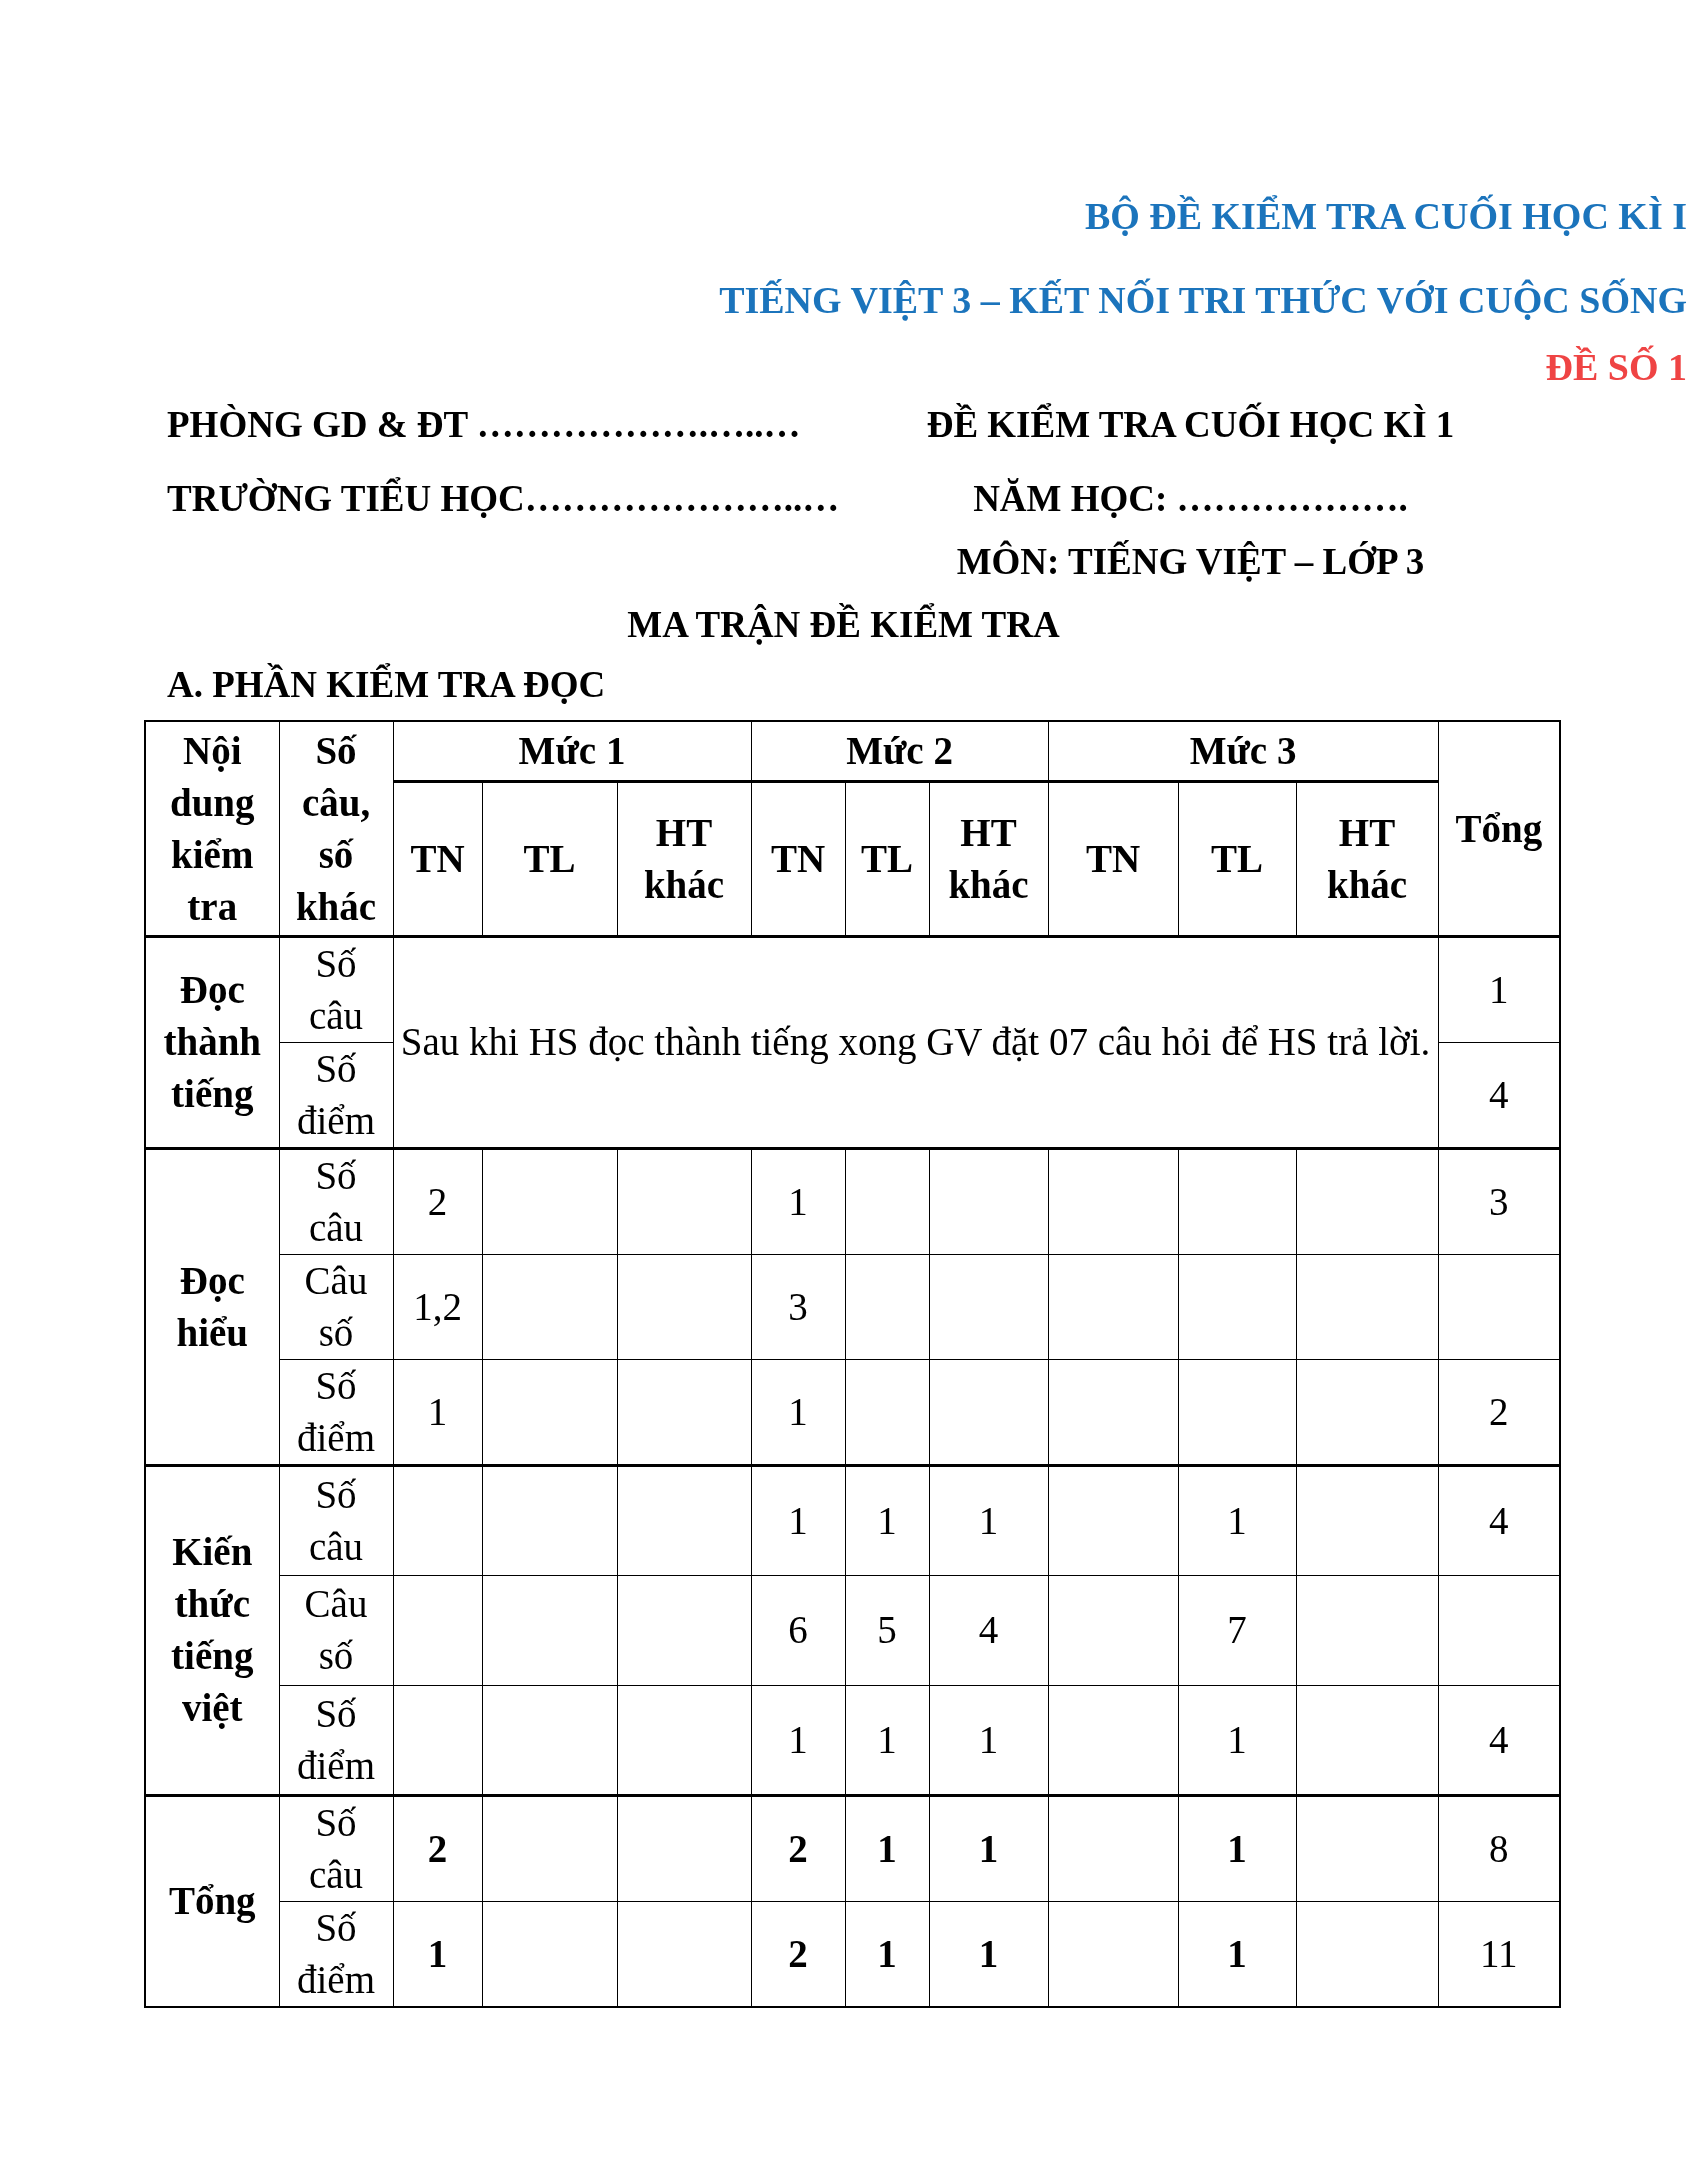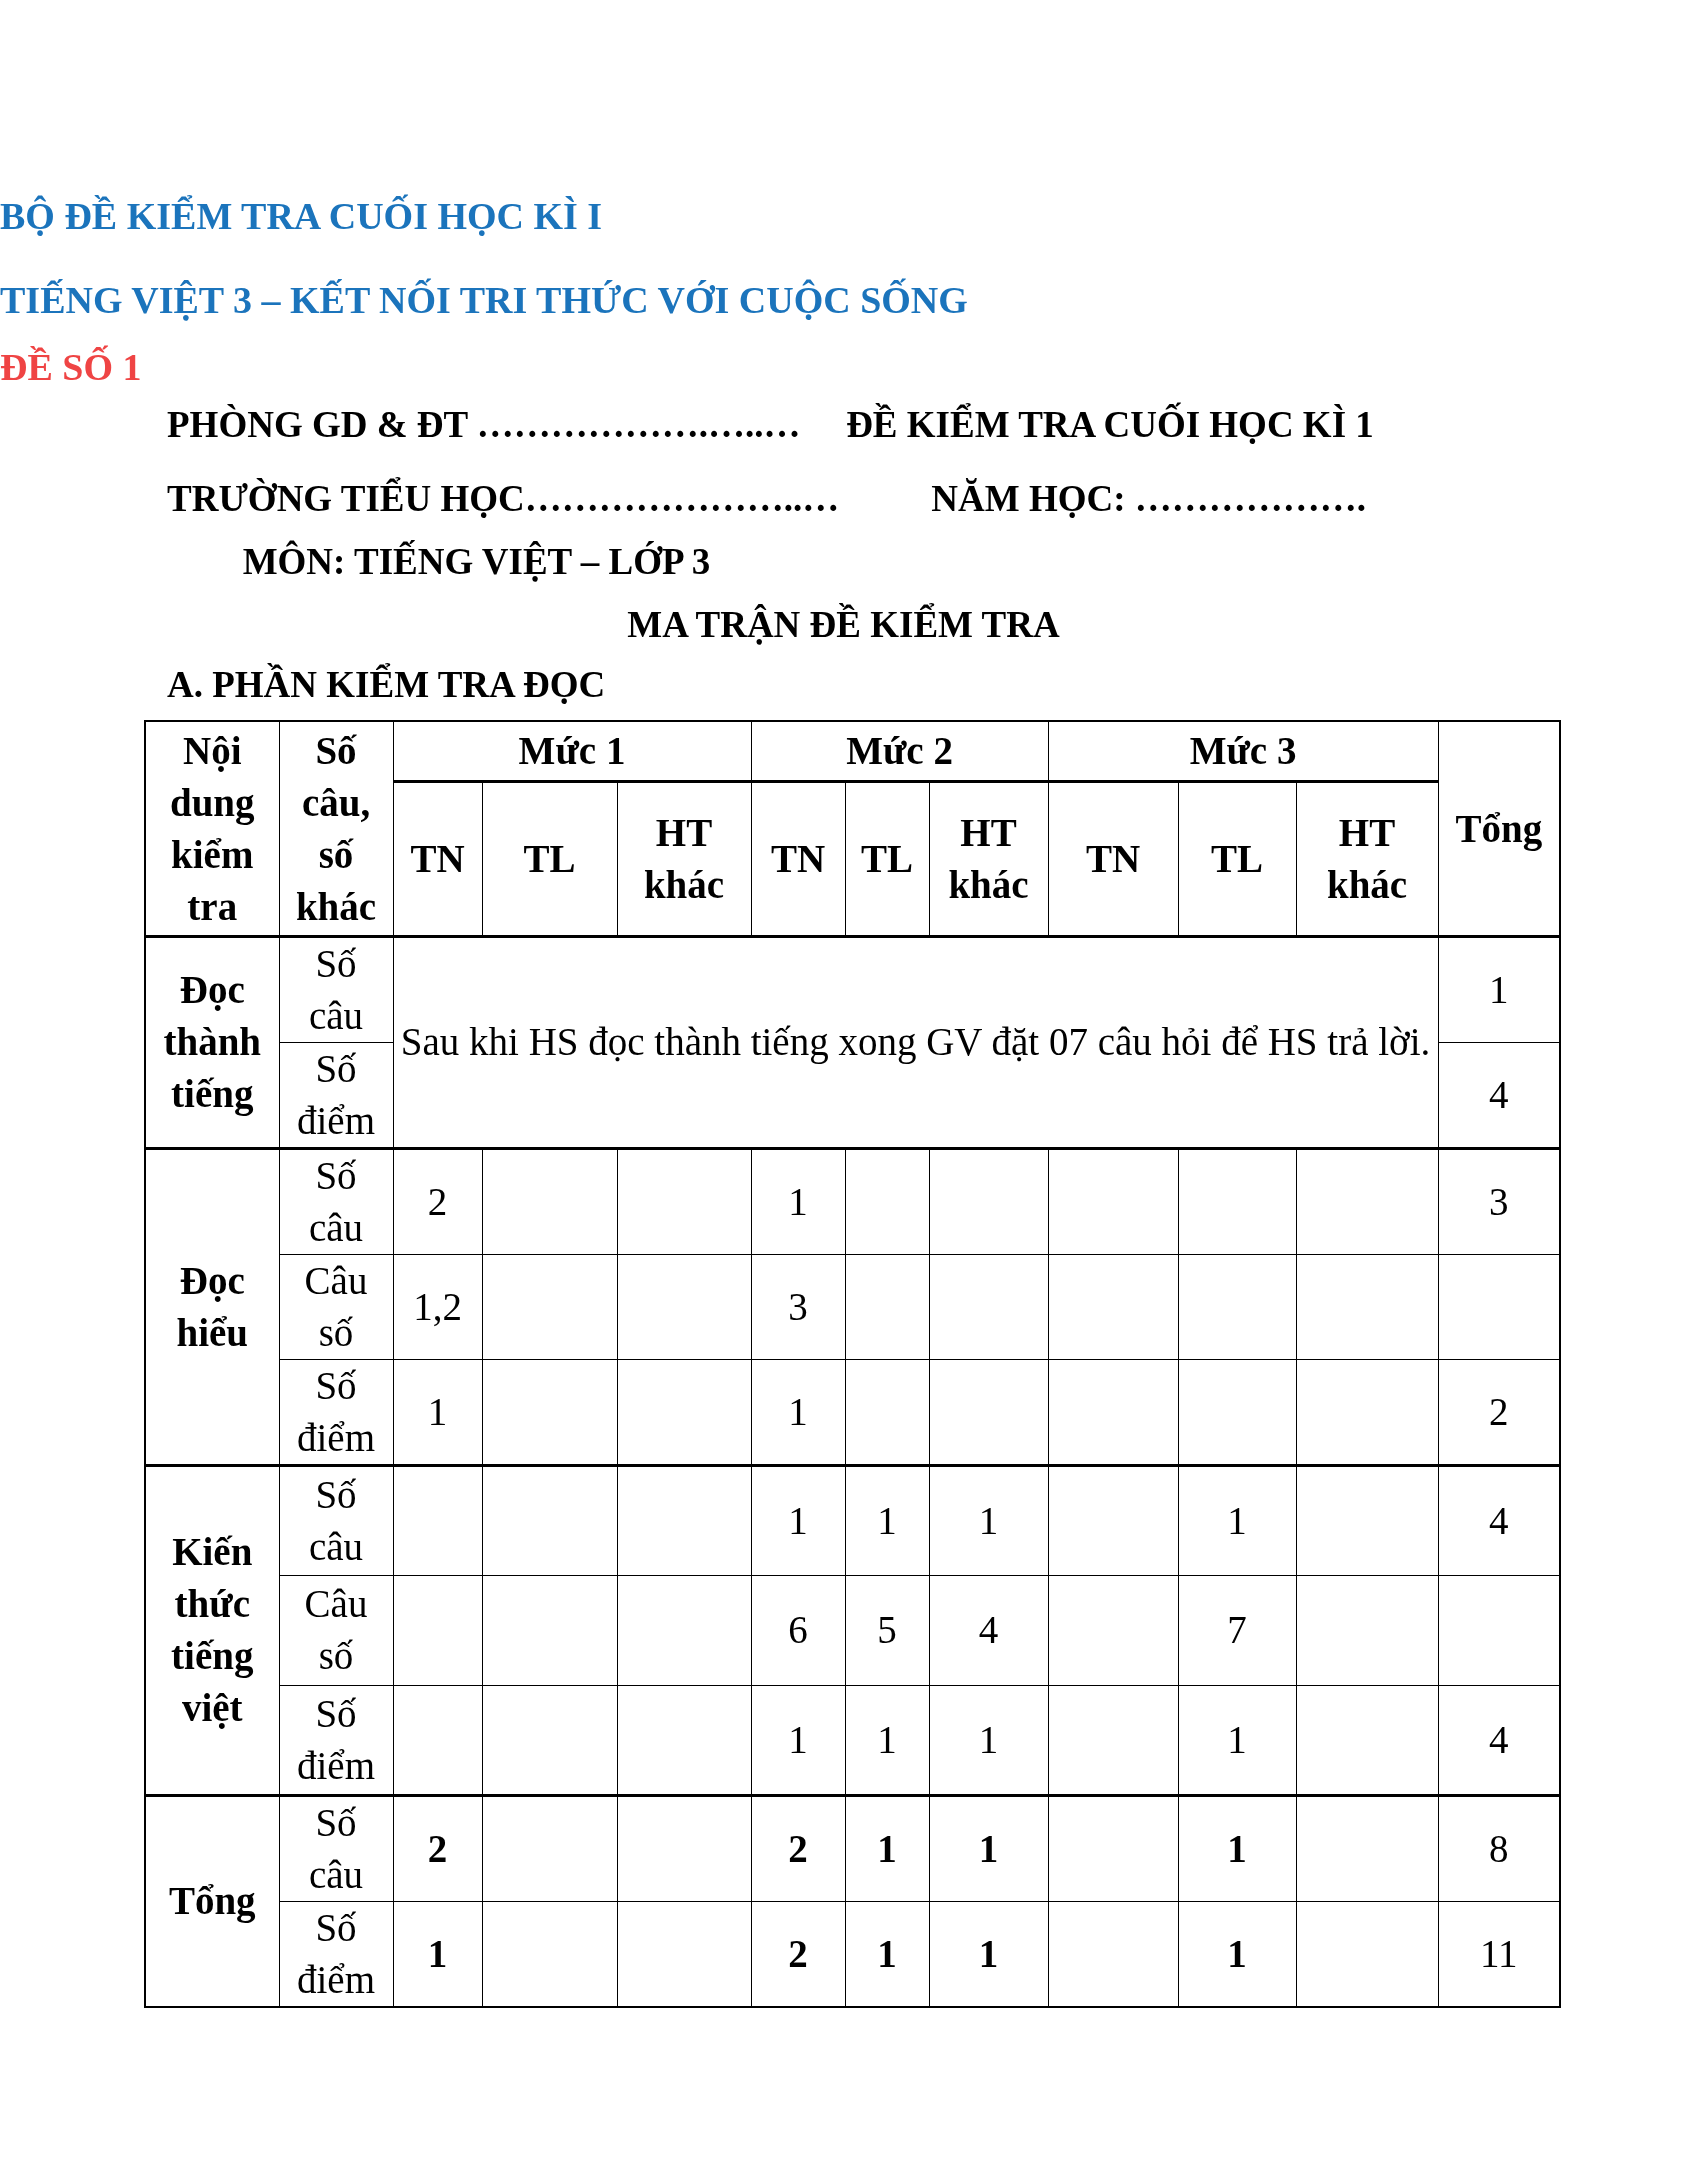--- a/index.html
+++ b/index.html
@@ -4,27 +4,27 @@
 <style>
   html, body { margin: 0; padding: 0; }
   body {
     width: 1687px; height: 2183px;
     background: #ffffff;
     color: #000;
     font-family: "Liberation Serif", serif;
     position: relative;
     overflow: hidden;
   }
-  .title { text-align: left; font-weight: bold; font-size: 38px; line-height: 49px; }
+  .title { text-align: right; font-weight: bold; font-size: 38px; line-height: 49px; }
   .t1 { margin-top: 192px; color: #1B74BC; }
   .t2 { margin-top: 35px;  color: #1B74BC; }
   .t3 { margin-top: 17.5px;  color: #ef4444; }
 
   .info { margin: 0 187px 0 167px; font-size: 37px; font-weight: bold; line-height: 49px; }
-  .info-row { display: flex; justify-content: flex-start; align-items: baseline; }
+  .info-row { display: flex; justify-content: space-between; align-items: baseline; }
   .ir1 { margin-top: 8px; }
   .ir2 { margin-top: 25.4px; }
   .ir3 { margin-top: 14.3px; }
   .info-right { width: 619px; text-align: center; }
   .info-left  { text-align: left; }
 
   .matrix-title { margin-top: 14.3px; text-align: center; font-weight: bold; font-size: 37px; line-height: 49px; }
   .section-heading { margin-top: 11px; margin-left: 167px; font-weight: bold; font-size: 37px; line-height: 49px; }
 
   table.matrix {

